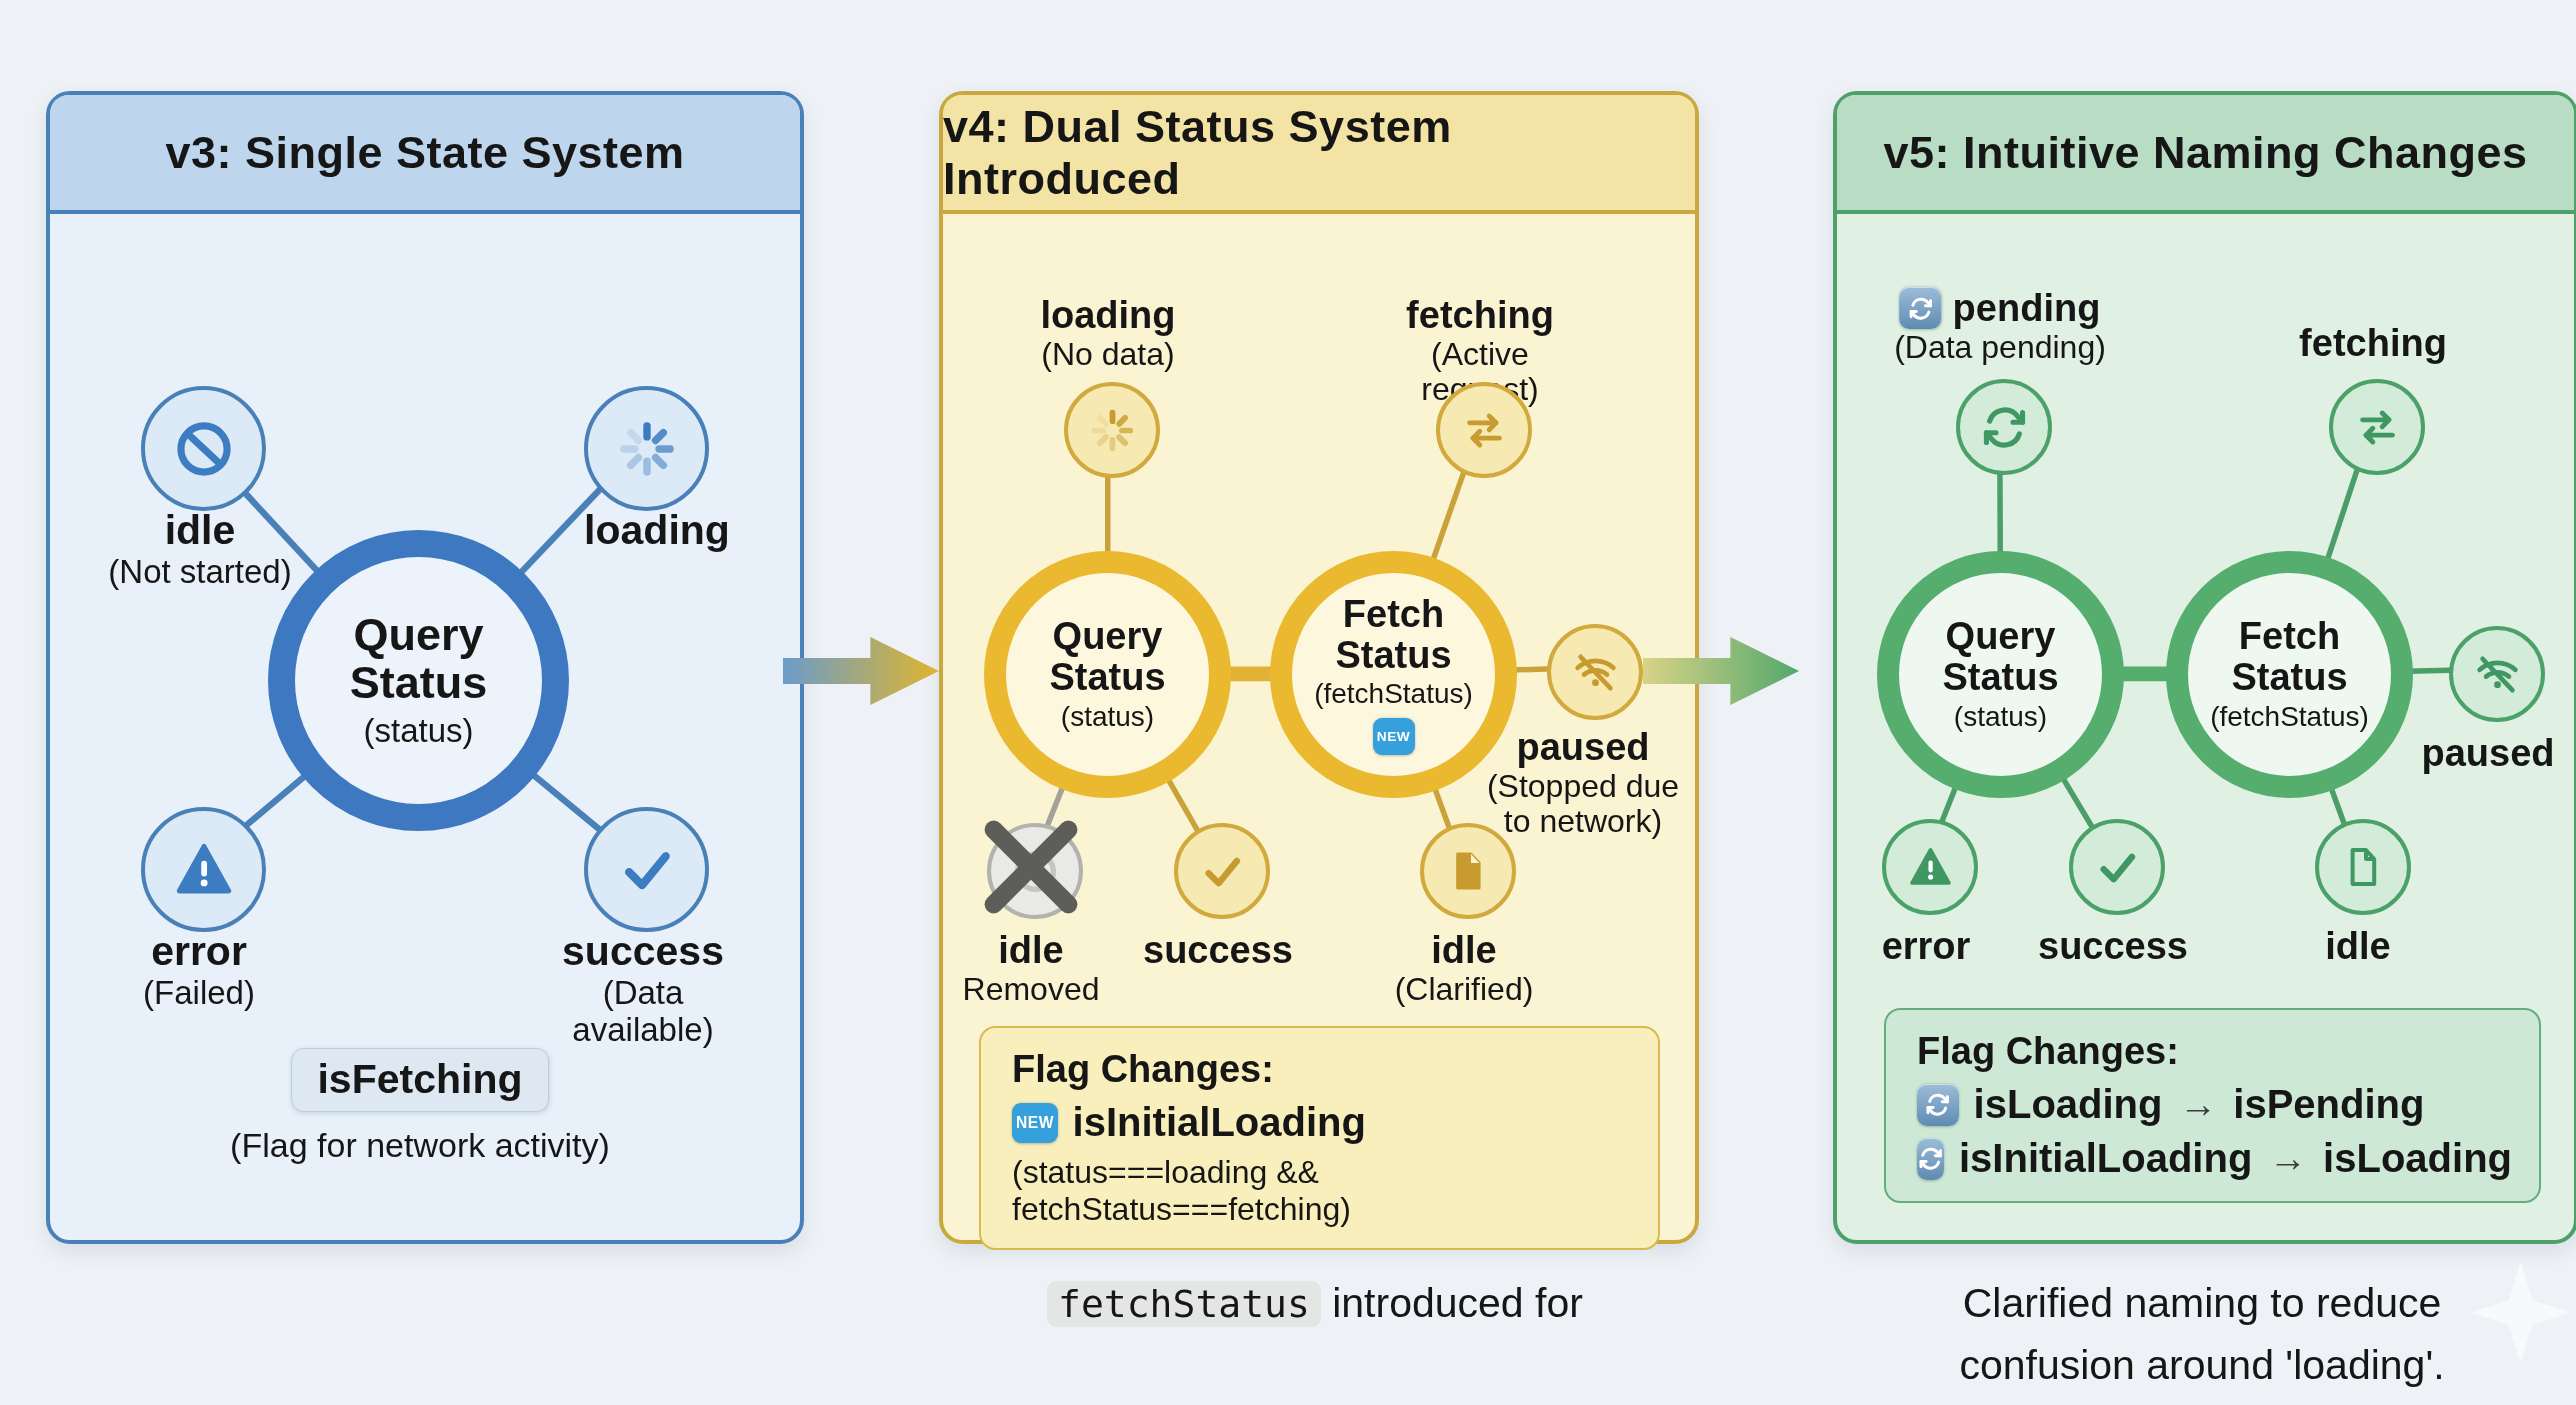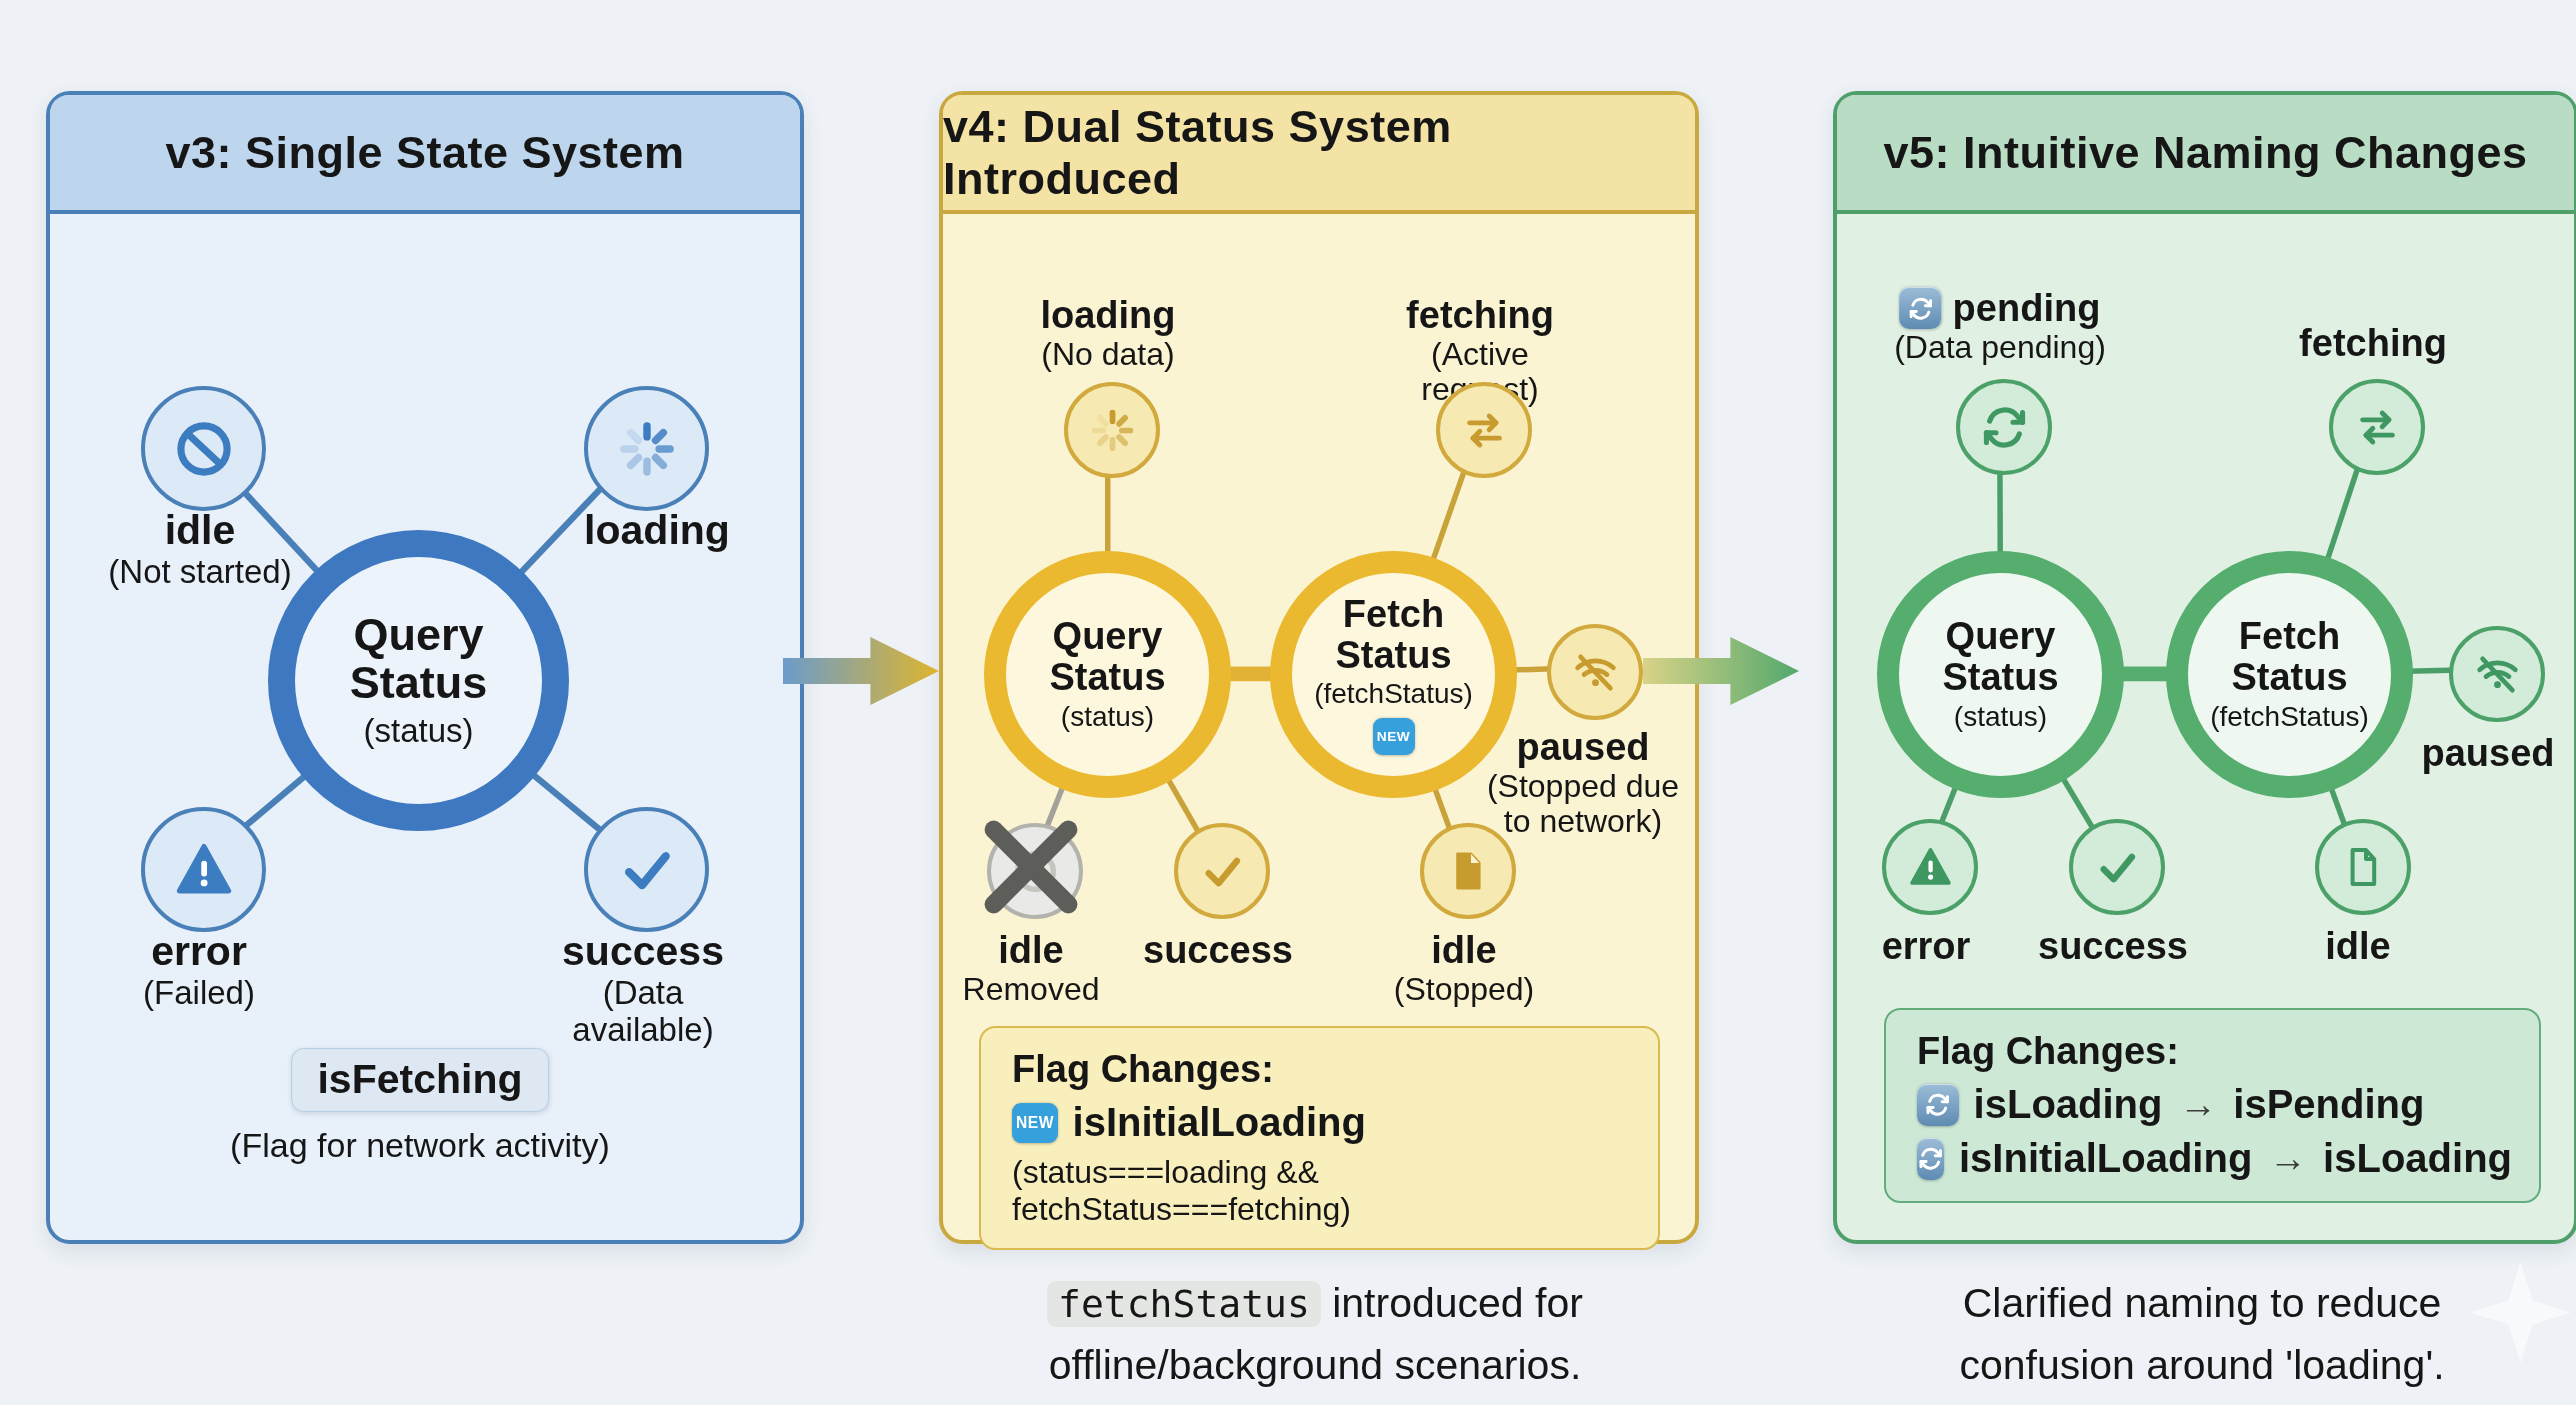--- a/index.html
+++ b/index.html
@@ -283,21 +283,21 @@
 
     <div class="lbl" style="left:88px;top:834px;">
       <div class="name">idle</div>
       <div class="sub">Removed</div>
     </div>
     <div class="lbl" style="left:275px;top:834px;">
       <div class="name">success</div>
     </div>
     <div class="lbl" style="left:521px;top:834px;">
       <div class="name">idle</div>
-      <div class="sub">(Stopped)</div>
+      <div class="sub">(Clarified)</div>
     </div>
 
     <div class="flag-box" style="left:36px;top:931px;width:615px;">
       <div class="flag-title">Flag Changes:</div>
       <div class="flag-row">
         <span class="new-badge">NEW</span>
         <span class="flag-name">isInitialLoading</span>
       </div>
       <div class="flag-cond">(status===loading &amp;&amp; fetchStatus===fetching)</div>
     </div>
@@ -444,21 +444,20 @@
     </div>
   </div>
 
   <div class="flow-arrow arrow-1"></div>
   <div class="flow-arrow arrow-2"></div>
 
   <div class="caption" style="left:1315px;">
     <div>
       <span class="code-chip">fetchStatus</span><span> introduced for</span>
     </div>
-    <div><span>offline/background scenarios.</span></div>
   </div>
   <div class="caption" style="left:2202px;">
     <div><span>Clarified naming to reduce</span></div>
     <div><span>confusion around 'loading'.</span></div>
   </div>
 
   <div class="sparkle"></div>
 </div>
 
 

